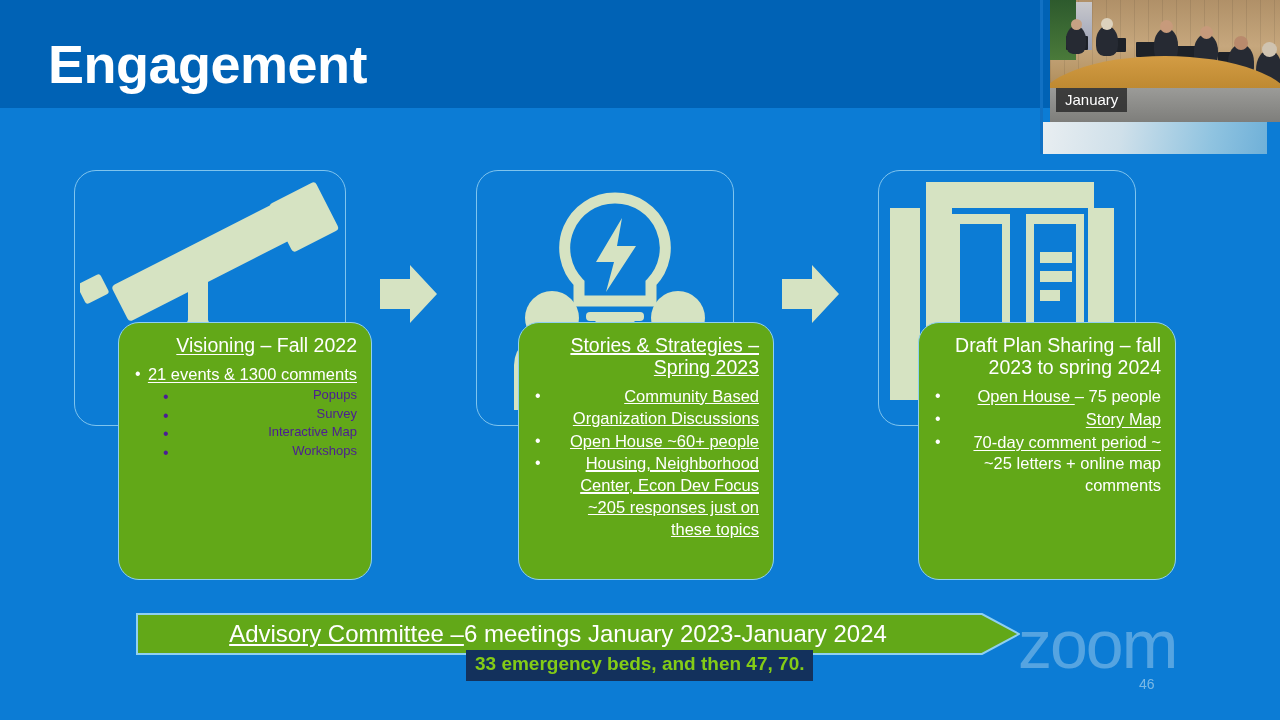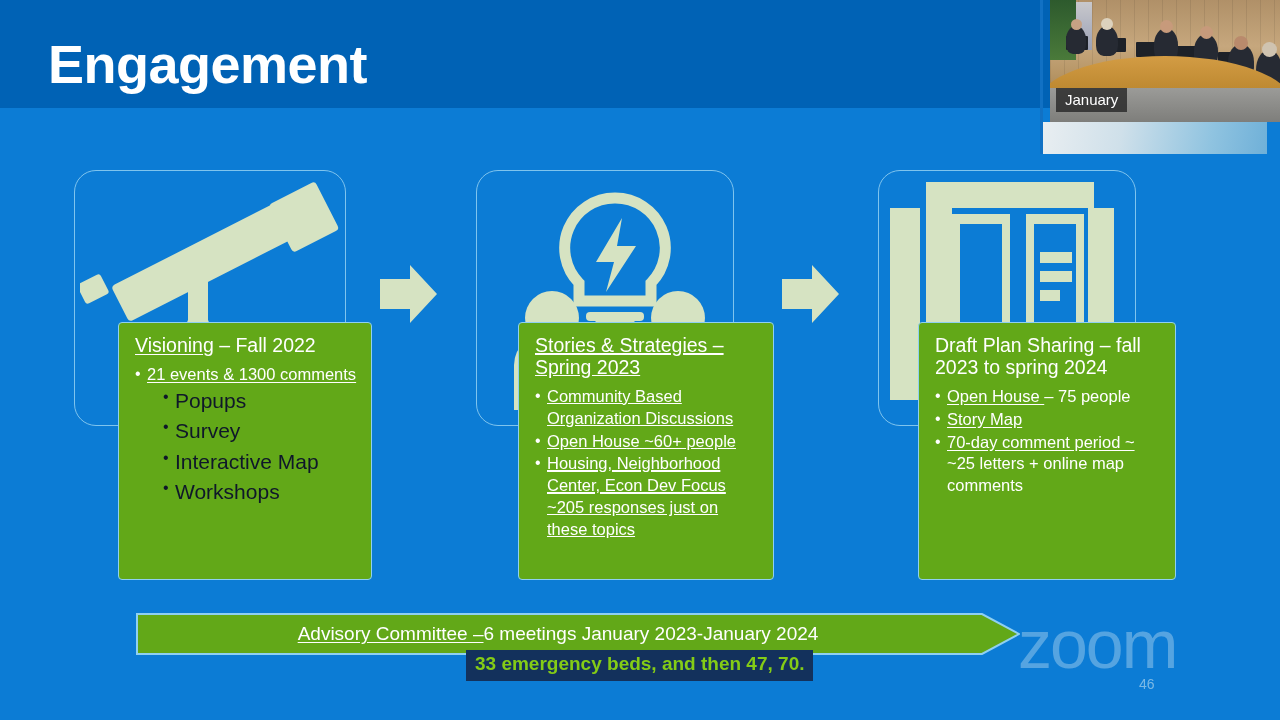--- a/index.html
+++ b/index.html
@@ -42,24 +42,25 @@
   
   .flow-arrow{position:absolute;}
   .fa1{left:380px;top:263px;width:58px;height:62px;}
   .fa2{left:782px;top:263px;width:58px;height:62px;}
 
   
   .green-box{
     position:absolute;
     background:#62A818;
     border:1.8px solid #8FD0F2;
-    border-radius:4px;
+    border-radius:21px;
     box-sizing:border-box;
     color:#ffffff;
     padding:12px 14px 12px 16px;
+    text-align:right;
   }
   .gb1{left:118px;top:322px;width:254px;height:258px;}
   .gb2{left:518px;top:322px;width:256px;height:258px;text-decoration:underline;}
   .gb3{left:918px;top:322px;width:258px;height:258px;}
 
   .gb-title{
     font-size:19.5px;line-height:1.12;font-weight:normal;
     margin:0 0 7px 0;color:#ffffff;
   }
   .gb-title .u{text-decoration:underline;text-underline-offset:2px;}
@@ -68,36 +69,36 @@
   ul.bullets > li{
     font-size:16.5px;line-height:1.33;
     position:relative;padding-left:12px;margin-bottom:1px;
     color:#ffffff;
   }
   ul.bullets > li:before{
     content:"\2022";position:absolute;left:0;top:-1px;font-size:16px;
   }
   ul.sub{list-style:none;margin:0;padding:0 0 0 16px;}
   ul.sub > li{
-    font-size:21px;line-height:1.45;position:relative;padding-left:12px;
-    color:#0f172a;
+    font-size:13px;line-height:1.45;position:relative;padding-left:12px;
+    color:#4c1d95;
   }
   ul.sub > li:before{
     content:"\2022";position:absolute;left:0;top:-1px;font-size:16px;
   }
   .u{text-decoration:underline;text-underline-offset:2px;}
 
   
   .banner{
     position:absolute;left:136px;top:613px;width:884px;height:42px;
   }
   .banner-label{
     position:absolute;left:0;top:0;width:884px;height:42px;
     display:flex;align-items:center;justify-content:center;
-    font-size:19px;color:#ffffff;padding-right:40px;box-sizing:border-box;
+    font-size:24px;color:#ffffff;padding-right:40px;box-sizing:border-box;
   }
 
   
   .caption{
     position:absolute;left:466px;top:650px;
     background:#13315C;
     color:#84cc16;
     font-size:19px;font-weight:bold;
     padding:3px 9px 5px 9px;
     white-space:nowrap;

